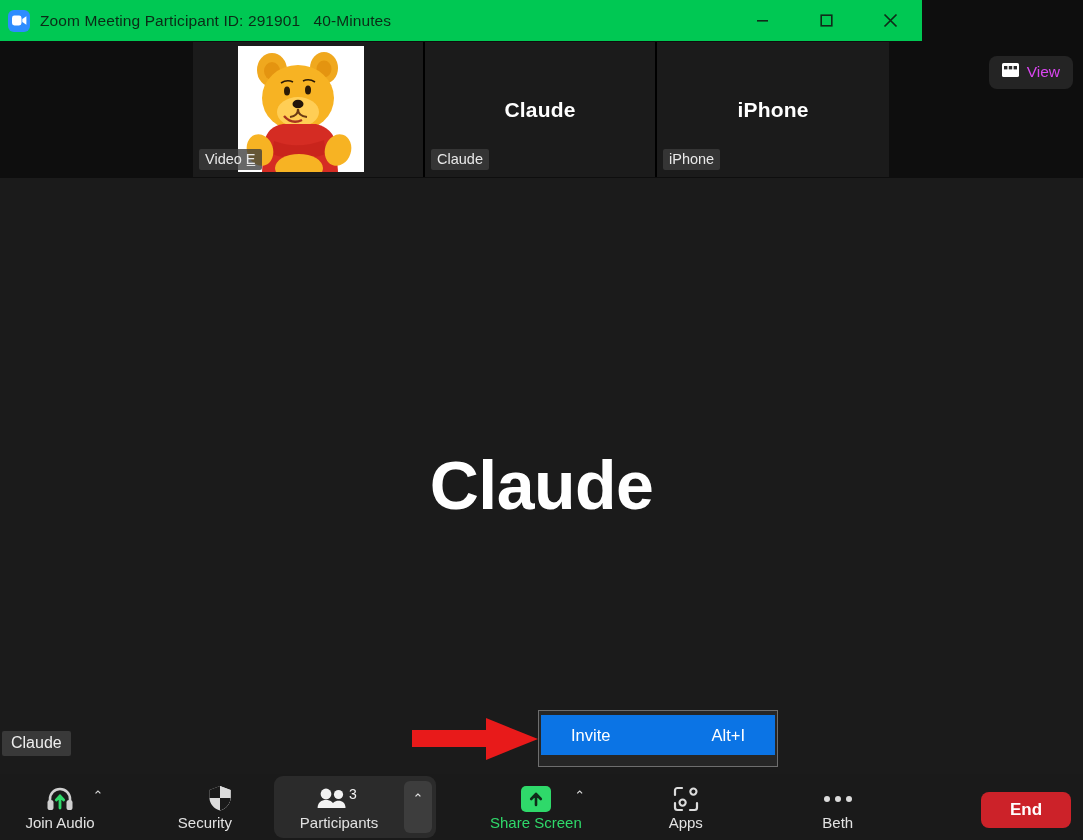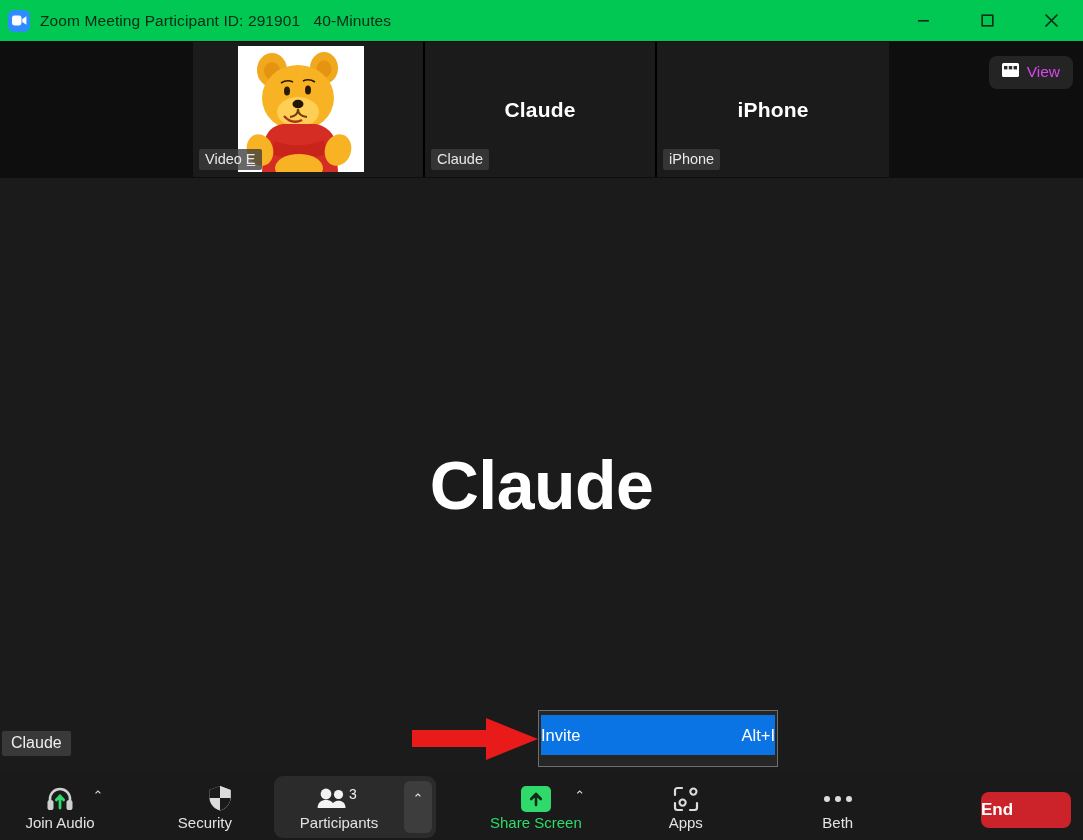--- a/index.html
+++ b/index.html
@@ -6,21 +6,21 @@
   html, body {
     width: 1083px; height: 840px;
     background: #000;
     font-family: "Liberation Sans", sans-serif;
     overflow: hidden;
   }
   #app { position: relative; width: 1083px; height: 840px; background: #0e0e0e; }
 
   
   .titlebar {
-    position: absolute; left: 0; top: 0; width: 1083px; height: 41px;
+    position: absolute; left: 0; top: 0; width: 922px; height: 41px;
     background: #00c853; display: flex; align-items: center;
   }
   .zoom-logo {
     width: 22px; height: 22px; border-radius: 6px; margin-left: 8px;
     background: #2d8cff; display: flex; align-items: center; justify-content: center;
   }
   .zoom-logo svg { display: block; }
   .title-text {
     margin-left: 10px; font-size: 15.5px; color: #0b2b17;
     letter-spacing: .1px; white-space: pre;
@@ -89,21 +89,21 @@
     font-size: 16px; padding: 3px 9px 4px; border-radius: 2px;
   }
 
   
   .ctx-menu {
     position: absolute; left: 538px; top: 710px; width: 240px; height: 57px;
     background: #262626; border: 1px solid #6e6e6e; padding: 4px 2px;
   }
   .ctx-item {
     height: 40px; background: #0b74e5; display: flex; align-items: center;
-    padding: 0 0; justify-content: space-between;
+    padding: 0 30px; justify-content: space-between;
   }
   .ctx-item span { color: #fff; font-size: 16.5px; }
   .ctx-accel { color: #f0f0f0; font-size: 16px; text-align: center; }
 
   
   .red-arrow { position: absolute; left: 412px; top: 716px; }
 
   
   .toolbar {
     position: absolute; left: 0; bottom: 0; width: 1083px; height: 66px;
@@ -145,21 +145,21 @@
   }
   #tb-apps { margin-left: 52px; }
   #tb-more { margin-left: 60px; }
   .dots { display: flex; gap: 5px; align-items: center; }
   .dots i { width: 6px; height: 6px; border-radius: 50%; background: #dcdcdc; display: block; }
 
   .end-btn {
     position: absolute; right: 12px; bottom: 12px;
     width: 90px; height: 36px; border-radius: 8px; background: #cc2229;
     color: #fff; font-size: 17px; font-weight: bold;
-    display: flex; align-items: center; justify-content: flex-start;
+    display: flex; align-items: center; justify-content: center;
   }
 </style>
 </head>
 <body>
 
 <div id="app">
 
   <div class="titlebar">
     <div class="zoom-logo">
       <svg width="15" height="11" viewBox="0 0 15 11">

